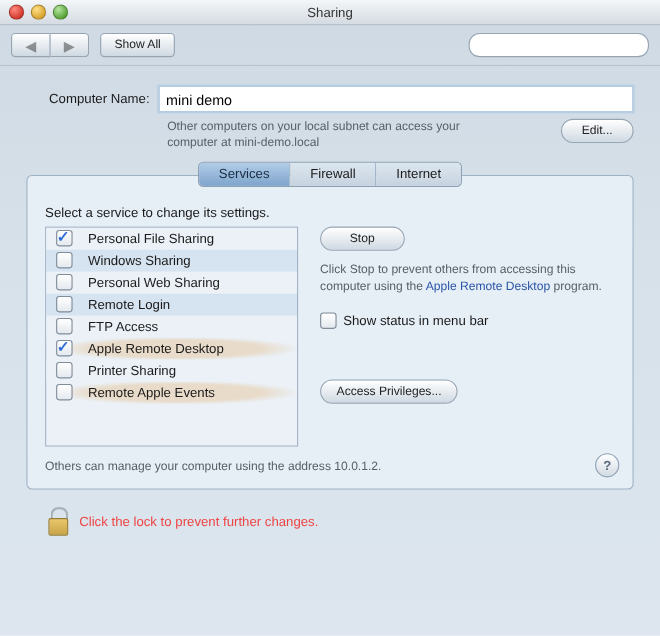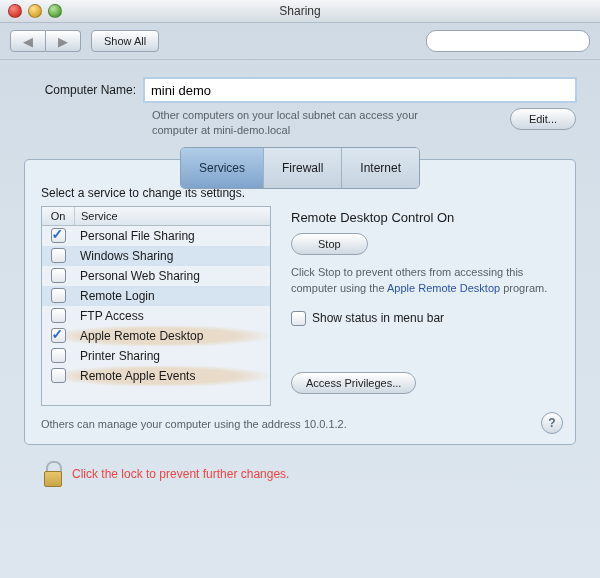--- a/index.html
+++ b/index.html
@@ -87,21 +87,21 @@
     border-radius:5px;
     background:var(--panel);
     padding:26px 16px 14px 16px;
     position:relative;
   }
   .tabs{
     position:absolute;left:0;right:0;top:-13px;display:flex;justify-content:center;
   }
   .tabrow{display:flex;border:1px solid #8ea1b4;border-radius:5px;overflow:hidden;box-shadow:0 1px 0 #fff inset;}
   .tab{
-    height:40px;padding:0 18px;font-size:12px;display:flex;align-items:center;
+    height:21px;padding:0 18px;font-size:12px;display:flex;align-items:center;
     background:linear-gradient(var(--tab-inactive),#c6d3df);
     border-right:1px solid #9fb2c4;cursor:default;
   }
   .tab:last-child{border-right:0;}
   .tab.active{
     background:linear-gradient(#b1cde8,#7fa4cc);color:#1a2d44;
   }
   .panel-inner{display:flex;gap:20px;margin-top:4px;}
   .col-left{width:230px;}
   .col-right{flex:1;}
@@ -194,24 +194,20 @@
         <div class="tab">Firewall</div>
         <div class="tab">Internet</div>
       </div>
     </div>
 
     <div class="prompt">Select a service to change its settings.</div>
 
     <div class="panel-inner">
       <div class="col-left">
         <div class="listbox">
-          <div class="listhdr">
-            <div class="c-on">On</div>
-            <div class="c-svc">Service</div>
-          </div>
           <div id="svc-rows">
               <div class="svc-row">
                 <div class="c-on">
                   <div class="chk on"></div>
                 </div>
                 <div class="c-svc">Personal File Sharing</div>
               </div>
               <div class="svc-row">
                 <div class="c-on">
                   <div class="chk"></div>
@@ -252,21 +248,20 @@
                 <div class="c-on">
                   <div class="chk"></div>
                 </div>
                 <div class="c-svc">Remote Apple Events</div>
               </div>
             </div>
         </div>
       </div>
 
       <div class="col-right">
-        <div class="heading">Remote Desktop Control On</div>
         <button class="aqua-btn pill" style="padding:0 26px">Stop</button>
         <div class="desc">
           <span>Click Stop to prevent others from accessing this computer using the </span><a href="#">Apple Remote Desktop</a><span> program.</span>
         </div>
         <div class="showrow">
           <div class="chk"></div>
           <span>Show status in menu bar</span>
         </div>
         <div style="height:46px"></div>
         <button class="aqua-btn pill" style="padding:0 14px">Access Privileges...</button>

